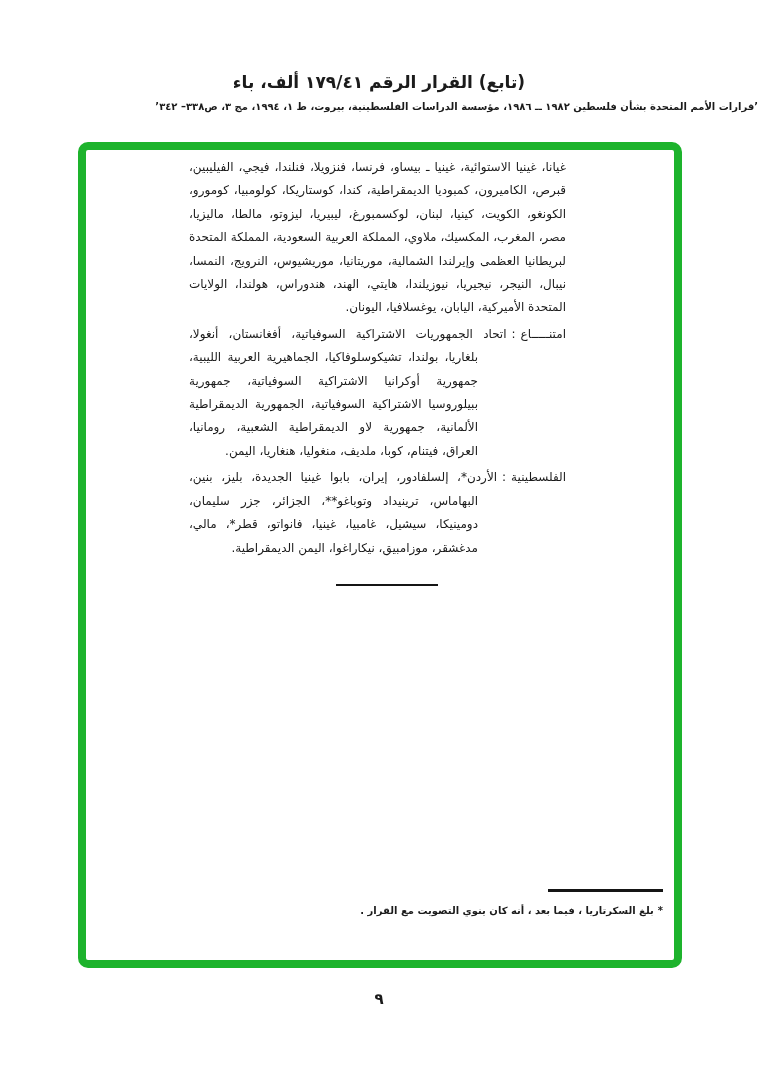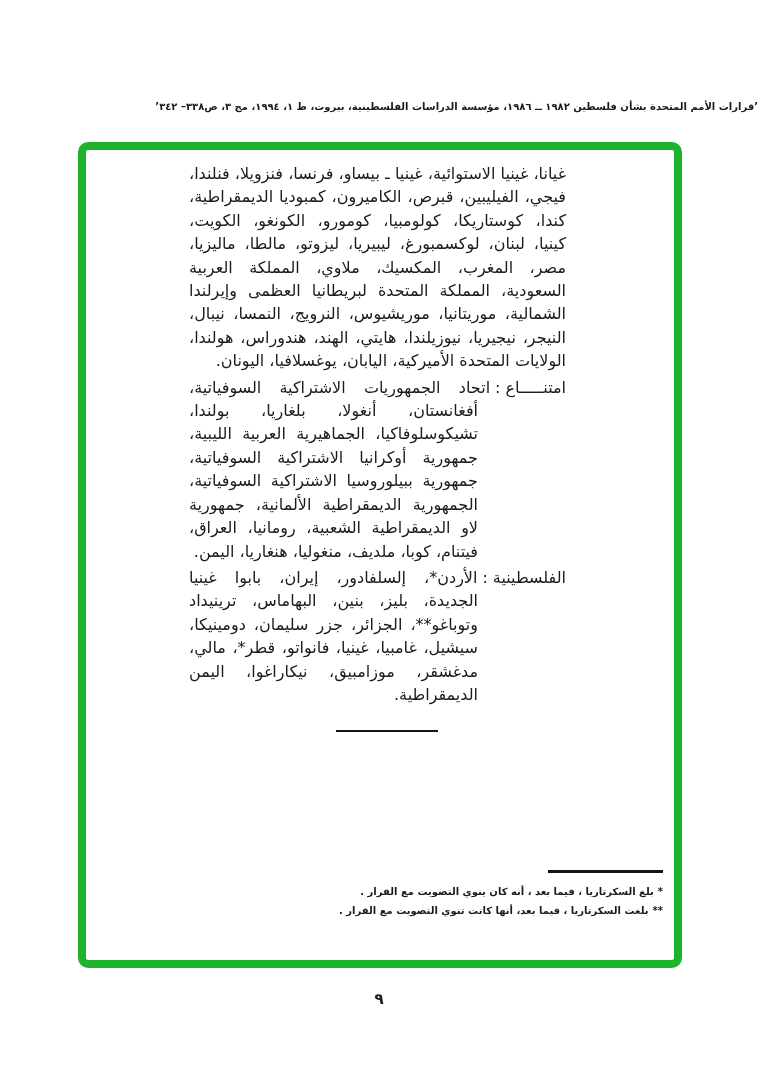--- a/index.html
+++ b/index.html
@@ -15,21 +15,21 @@
     position:absolute; top:101px; left:0; right:0; 
     direction:rtl; font-size:10px; font-weight:bold; white-space:nowrap;
   }
   .frame {
     position:absolute; left:78px; top:142px; width:604px; height:826px;
     box-sizing:border-box; border:8px solid #1db32c; border-radius:10px;
     background:#ffffff;
   }
   .content {
     direction:rtl; text-align:justify; text-justify:inter-word;
-    padding:12px 108px 0 103px; font-size:16px; line-height:23.4px;
+    padding:6px 108px 0 103px; font-size:12px; line-height:23.4px;
   }
   .para { margin:0 0 3px 0; }
   .entry { padding-right:88px; text-indent:-88px; }
   .colon { padding:0 5px; }
   .mid-rule {
     width:102px; height:2px; background:#151515;
     margin:24px auto 0 auto; position:relative; right:-9px;
   }
   .footnotes {
     position:absolute; right:11px; left:30px; bottom:40px;
@@ -41,20 +41,21 @@
   .page-num {
     position:absolute; top:990px; left:0; right:0; text-align:center;
     font-size:15px; font-weight:bold;
   }
 </style>
 </head>
 <body>
 
 <div class="page">
 
+  <div class="title">(تابع) القرار الرقم ١٧٩/٤١ ألف، باء</div>
 
   <div class="source">’قرارات الأمم المتحدة بشأن فلسطين ١٩٨٢ ــ ١٩٨٦، مؤسسة الدراسات الفلسطينية، بيروت، ط ١، ١٩٩٤، مج ٣، ص٣٣٨– ٣٤٢’</div>
 
   <div class="frame">
     <div class="content">
 
       <p class="para cont">غيانا، غينيا الاستوائية، غينيا ـ بيساو، فرنسا، فنزويلا، فنلندا، فيجي، الفيليبين، قبرص، الكاميرون، كمبوديا الديمقراطية، كندا، كوستاريكا، كولومبيا، كومورو، الكونغو، الكويت، كينيا، لبنان، لوكسمبورغ، ليبيريا، ليزوتو، مالطا، ماليزيا، مصر، المغرب، المكسيك، ملاوي، المملكة العربية السعودية، المملكة المتحدة لبريطانيا العظمى وإيرلندا الشمالية، موريتانيا، موريشيوس، النرويج، النمسا، نيبال، النيجر، نيجيريا، نيوزيلندا، هايتي، الهند، هندوراس، هولندا، الولايات المتحدة الأميركية، اليابان، يوغسلافيا، اليونان.</p>
 
 
       <p class="para entry">
@@ -66,21 +67,18 @@
       </p>
 
       <div class="mid-rule"></div>
     </div>
 
     <div class="footnotes">
       <div class="fn-rule"></div>
       <div class="fn">
         <span class="fn-marker">*</span><span>بلغ السكرتاريا ، فيما بعد ، أنه كان ينوي التصويت مع القرار .</span>
       </div>
-      <div class="fn">
-        <span class="fn-marker">**</span><span>بلغت السكرتاريا ، فيما بعد، أنها كانت تنوي التصويت مع القرار .</span>
-      </div>
     </div>
   </div>
 
   <div class="page-num">٩</div>
 
 </div>
 
 </body></html>

